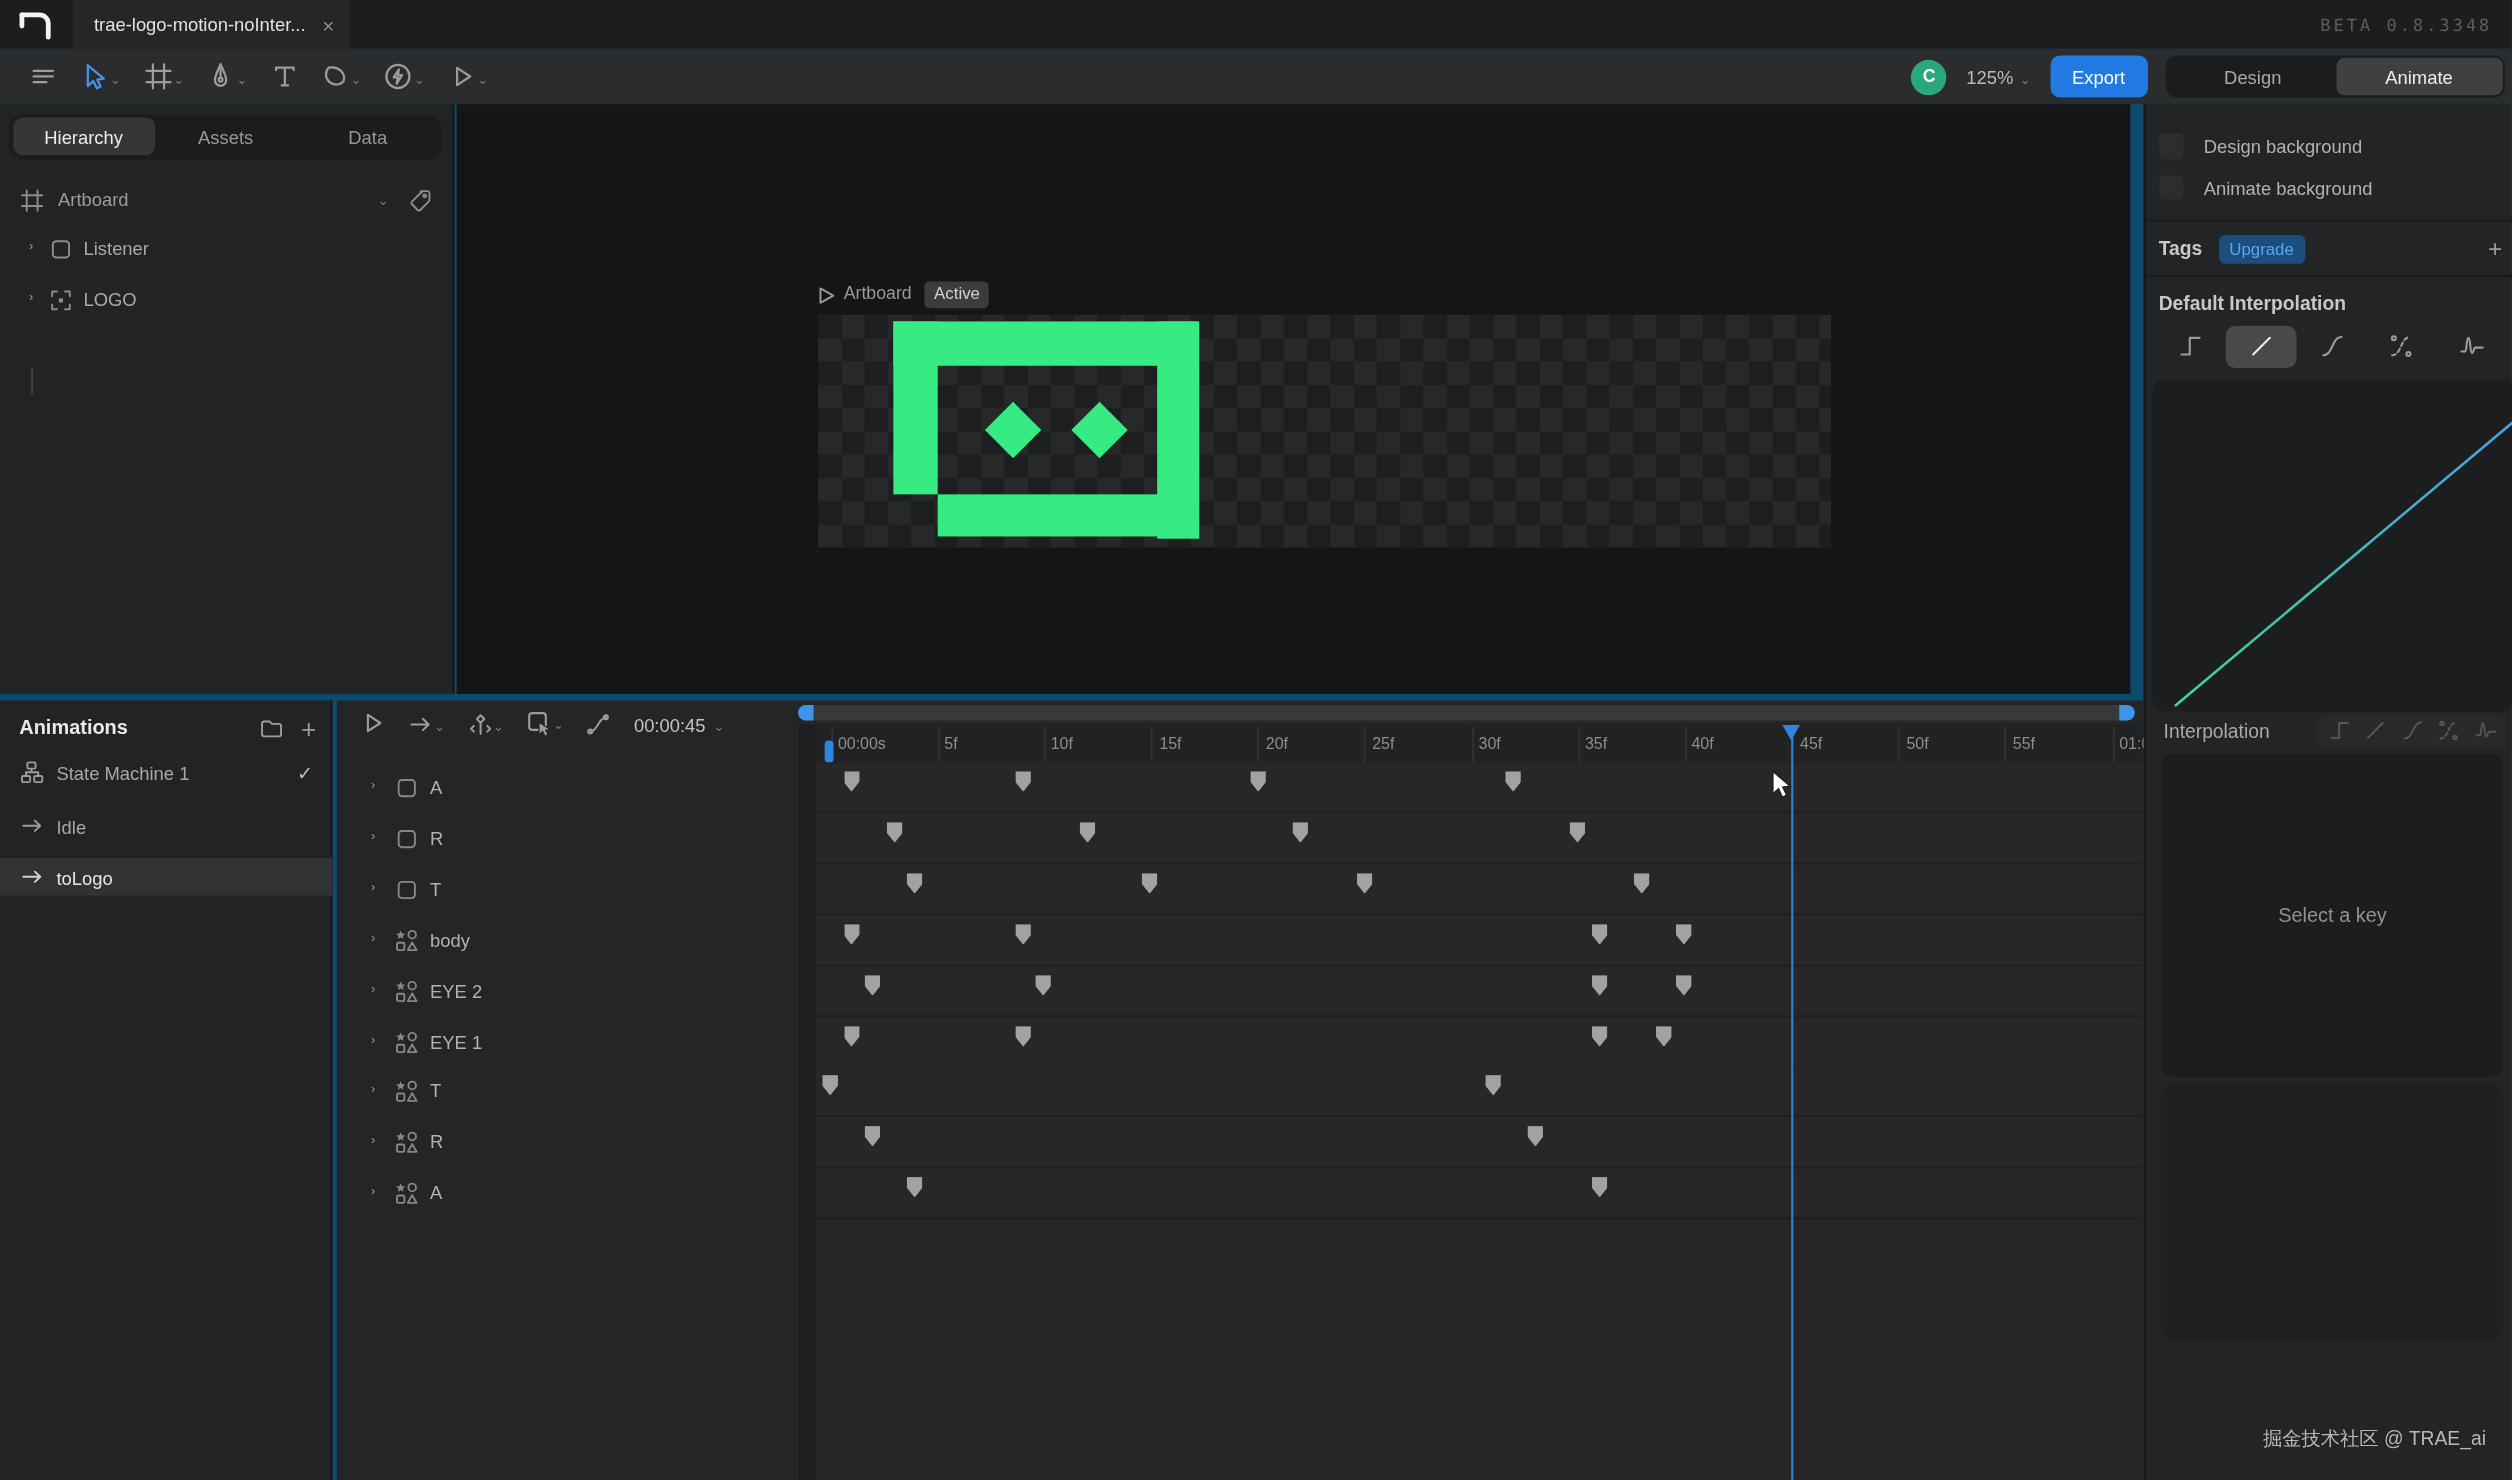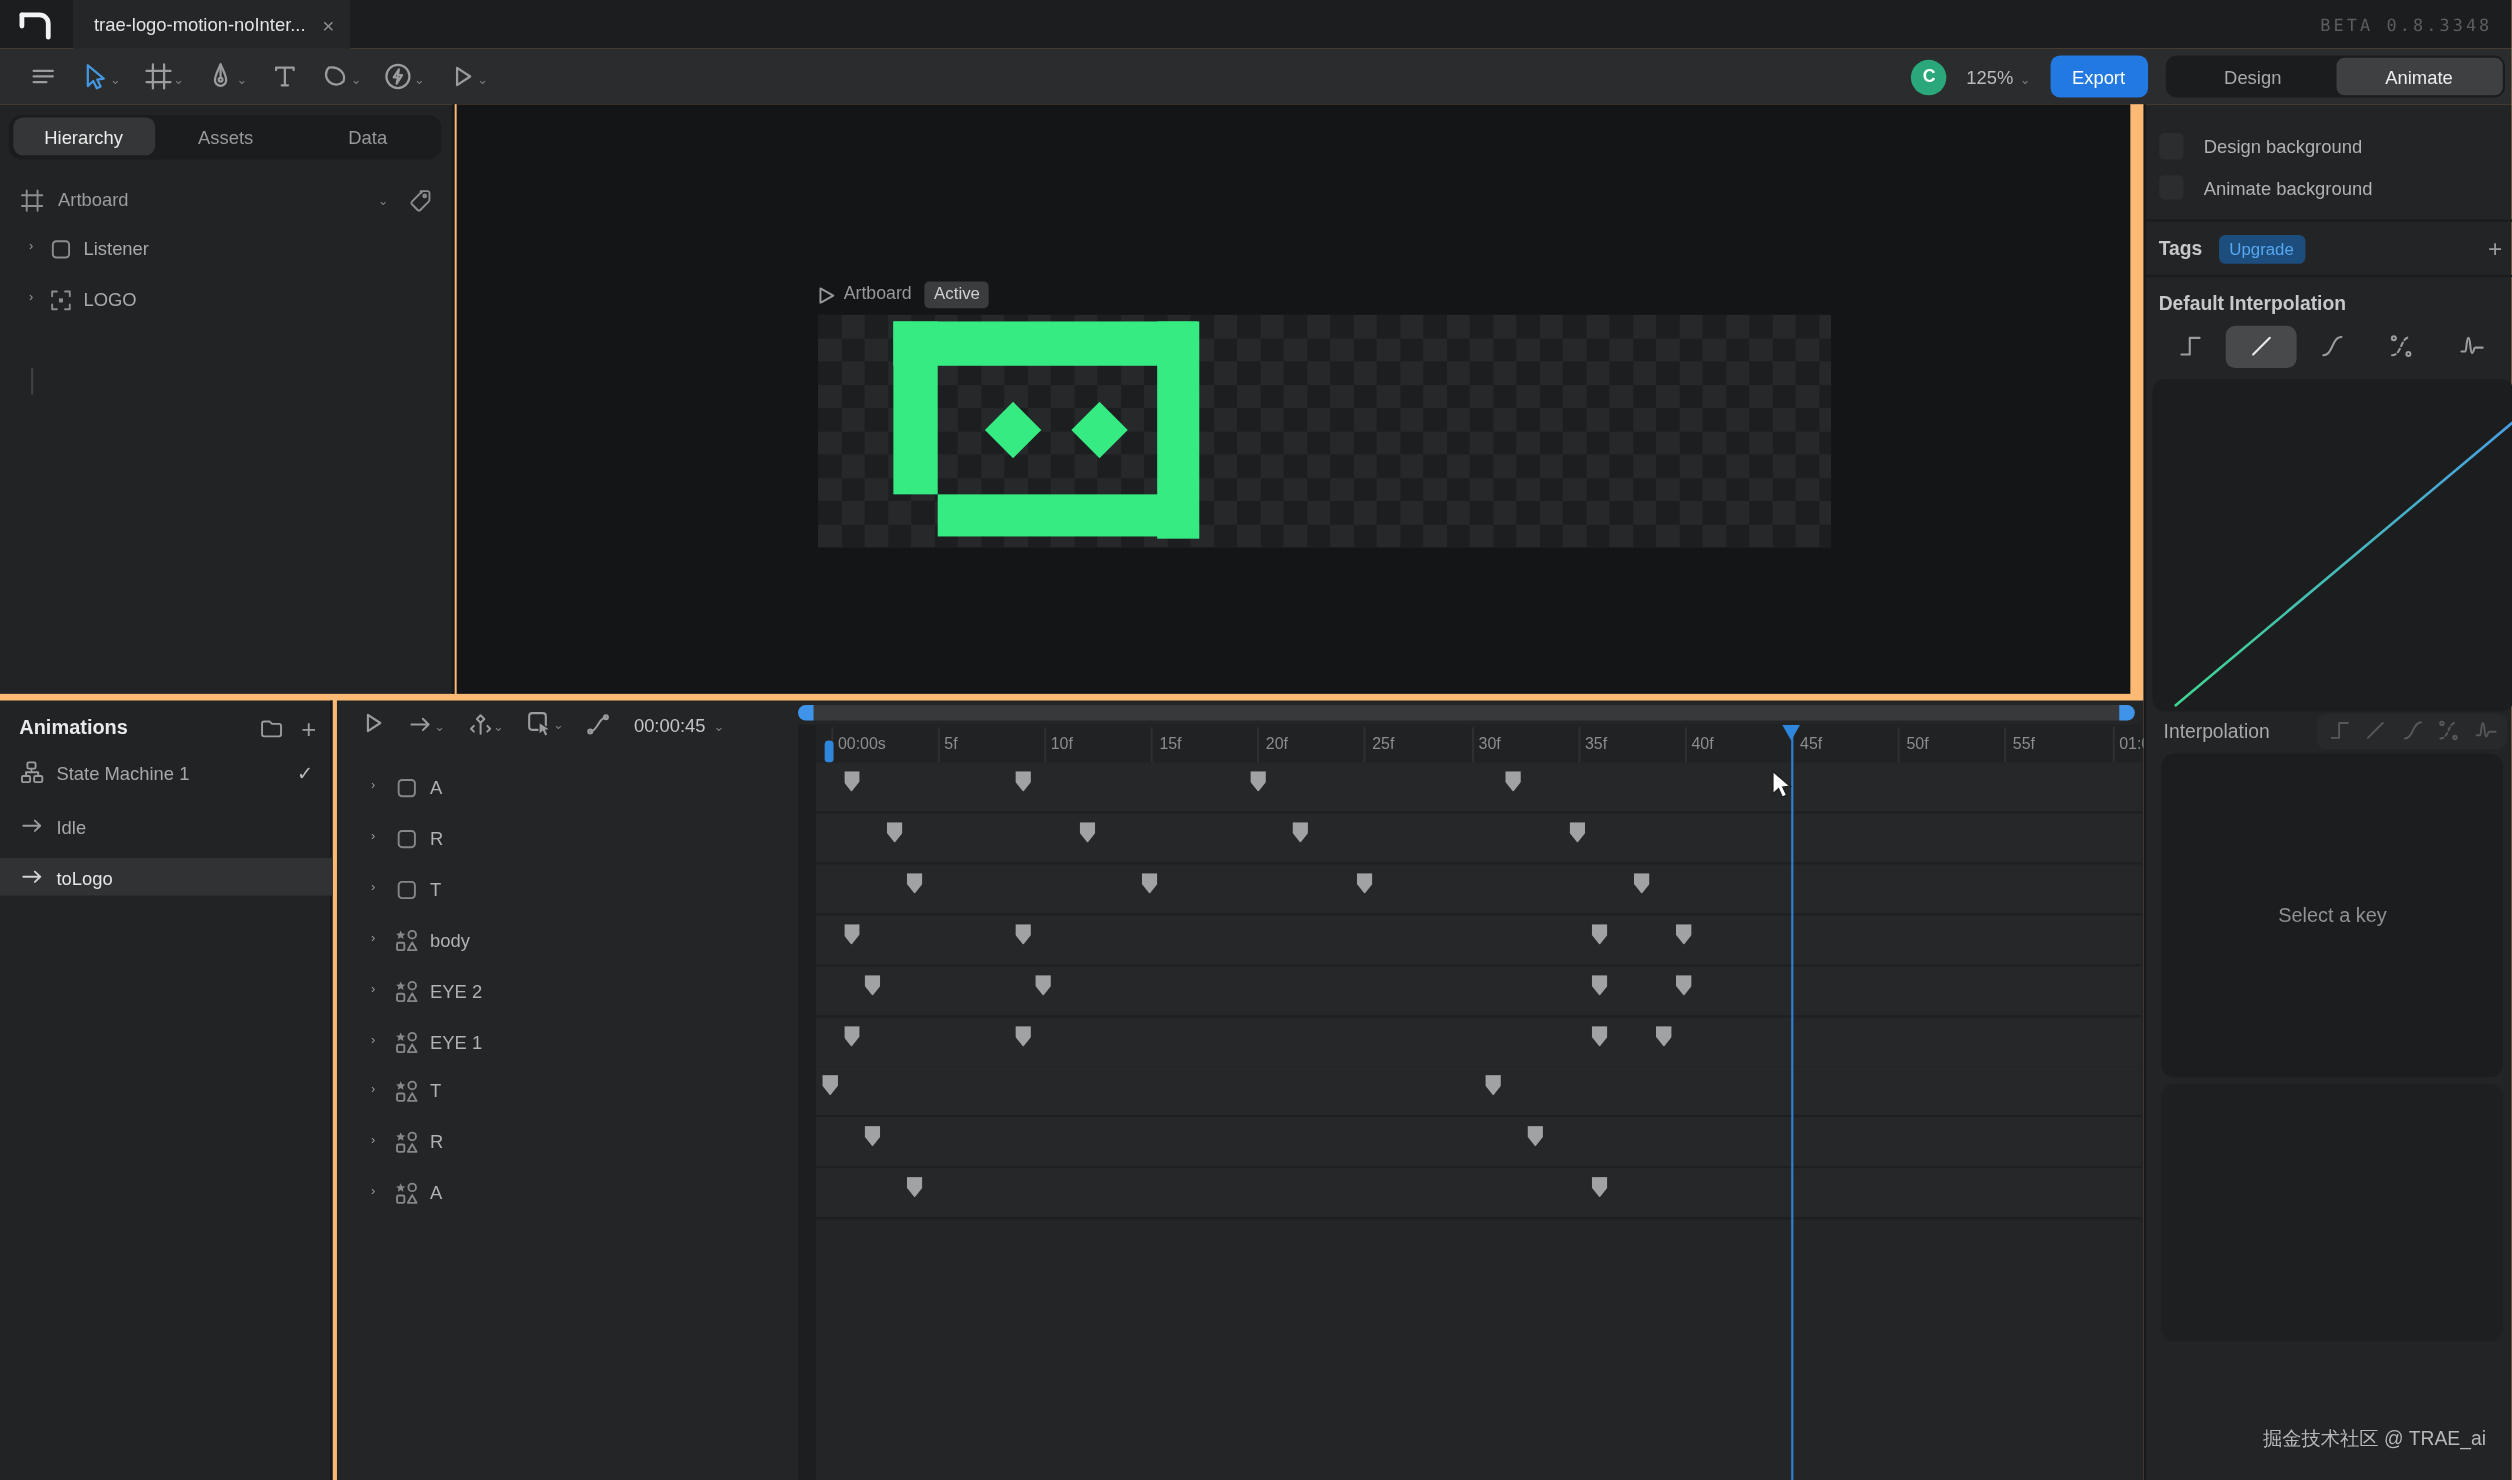--- a/index.html
+++ b/index.html
@@ -1,17 +1,17 @@
 <!DOCTYPE html>
 <html style="font-size:11.6px"><head>
 <meta charset="utf-8">
 <style>
   * { margin:0; padding:0; box-sizing:border-box; }
   html,body { background:#101213; }
-  .viewport { width:2512px; height:1480px; overflow:hidden; position:relative; background:#fdba74; }
+  .viewport { width:2512px; height:1480px; overflow:hidden; position:relative; background:#0c4a6e; }
   .stage { width:1133px; height:668px; transform:scale(2.2168); transform-origin:0 0;
            position:relative; font-family:"Liberation Sans", sans-serif; color:#b3b5b6;
            -webkit-font-smoothing:antialiased; }
   .abs { position:absolute; }
 
   
   .titlebar { left:0; top:0; width:1133px; height:22px; background:#1b1d1e; }
   .rive-logo { left:7.2px; top:2.9px; width:17.3px; height:16px; }
   .doc-tab { left:33px; top:0; width:125px; height:22px; background:#242627; display:flex;
              align-items:center; padding:0 7.2px 0 9.4px; }

